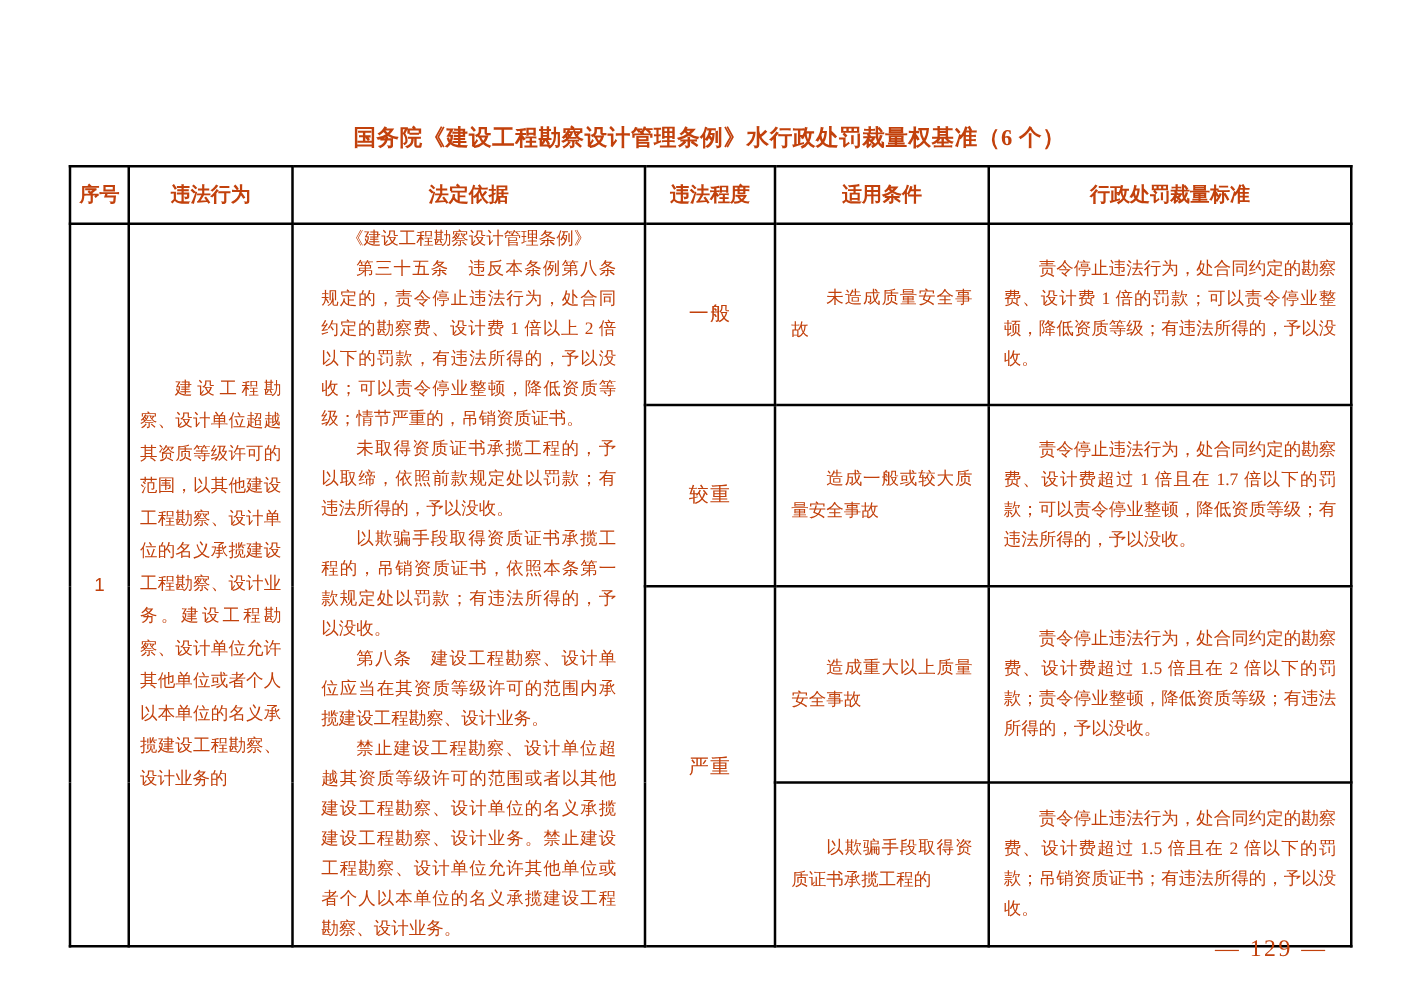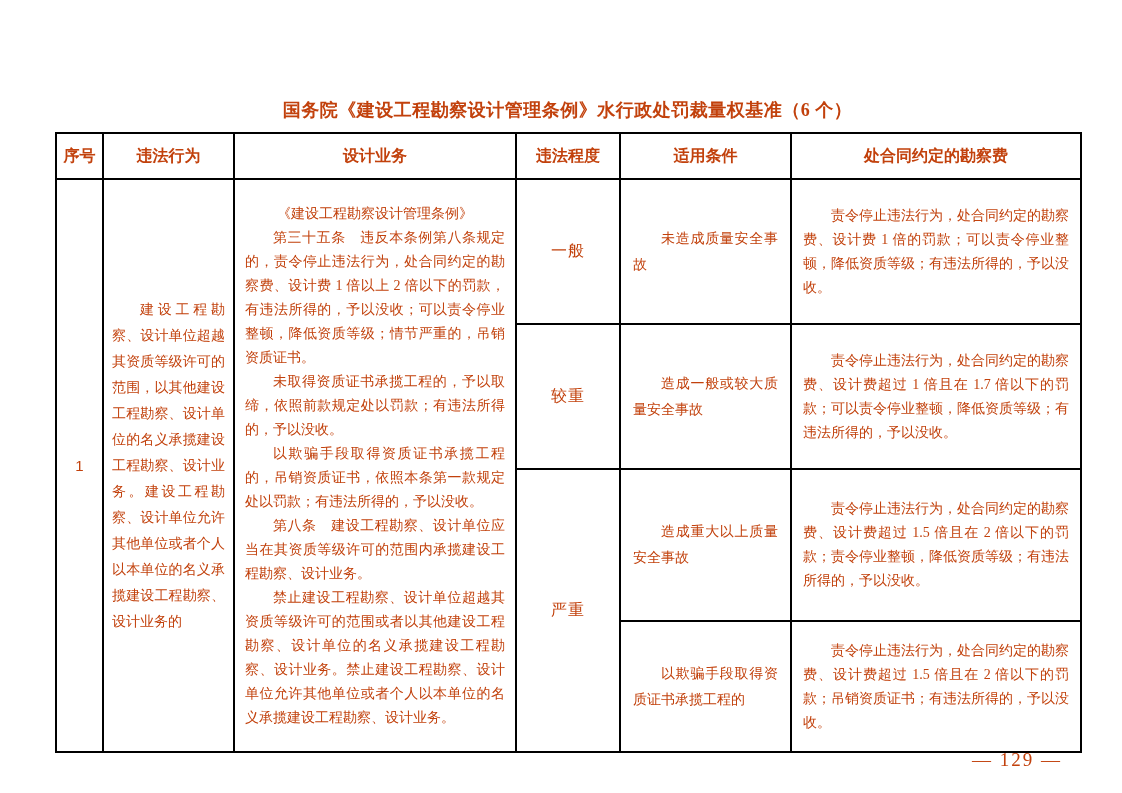--- a/index.html
+++ b/index.html
@@ -56,21 +56,21 @@
   }
   td.act-cell { padding: 16px 8px; }
   td.act-cell p {
     font-size: 14px;
     line-height: 26px;
     text-indent: 2em;
     text-align: justify;
     text-align-last: left;
     text-justify: inter-character;
   }
-  td.basis-cell { padding: 0 10px; }
+  td.basis-cell { padding: 0 22px; }
   td.basis-cell .basis-heading {
     font-size: 14px;
     line-height: 24px;
     text-align: center;
   }
   td.basis-cell p {
     font-size: 14px;
     line-height: 24px;
     text-indent: 2em;
     text-align: justify;
@@ -123,24 +123,24 @@
       <col style="width:131px">
       <col style="width:282px">
       <col style="width:104px">
       <col style="width:171px">
       <col style="width:290px">
     </colgroup>
     <thead>
       <tr class="header-row">
         <th class="col-header">序号</th>
         <th class="col-header">违法行为</th>
-        <th class="col-header">设计业务</th>
+        <th class="col-header">法定依据</th>
         <th class="col-header">违法程度</th>
         <th class="col-header">适用条件</th>
-        <th class="col-header">处合同约定的勘察费</th>
+        <th class="col-header">行政处罚裁量标准</th>
       </tr>
     </thead>
     <tbody>
       <tr class="row-1">
         <td class="seq-cell" rowspan="4">1</td>
         <td class="act-cell" rowspan="4">
           <p>建设工程勘察、设计单位超越其资质等级许可的范围，以其他建设工程勘察、设计单位的名义承揽建设工程勘察、设计业务。建设工程勘察、设计单位允许其他单位或者个人以本单位的名义承揽建设工程勘察、设计业务的</p>
         </td>
         <td class="basis-cell" rowspan="4">
           <div class="basis-heading">《建设工程勘察设计管理条例》</div>

